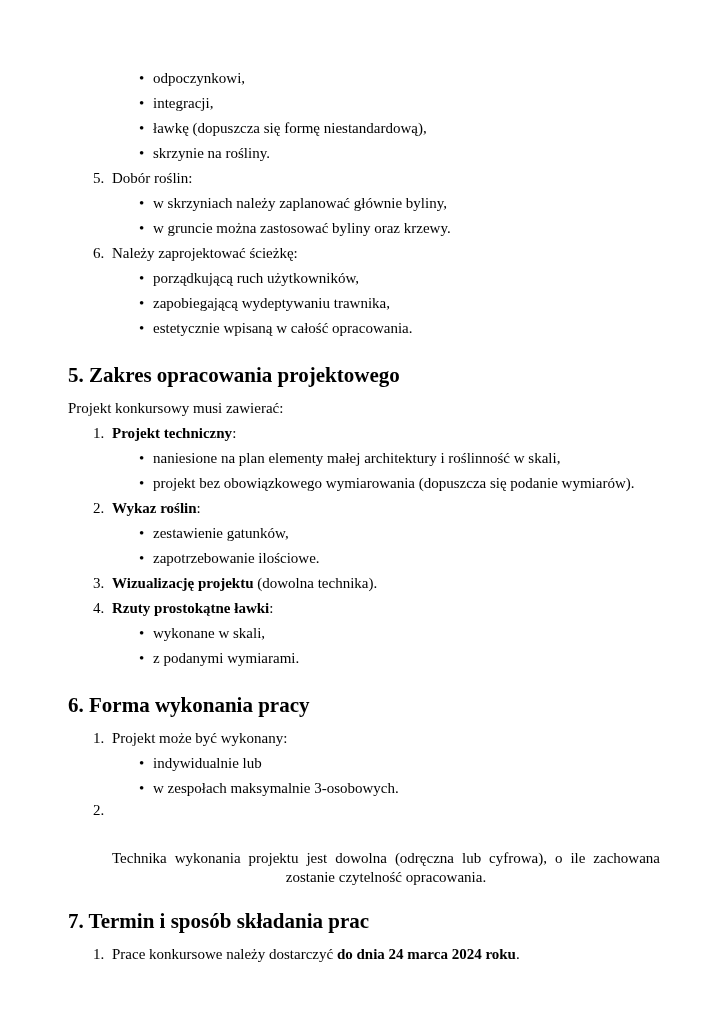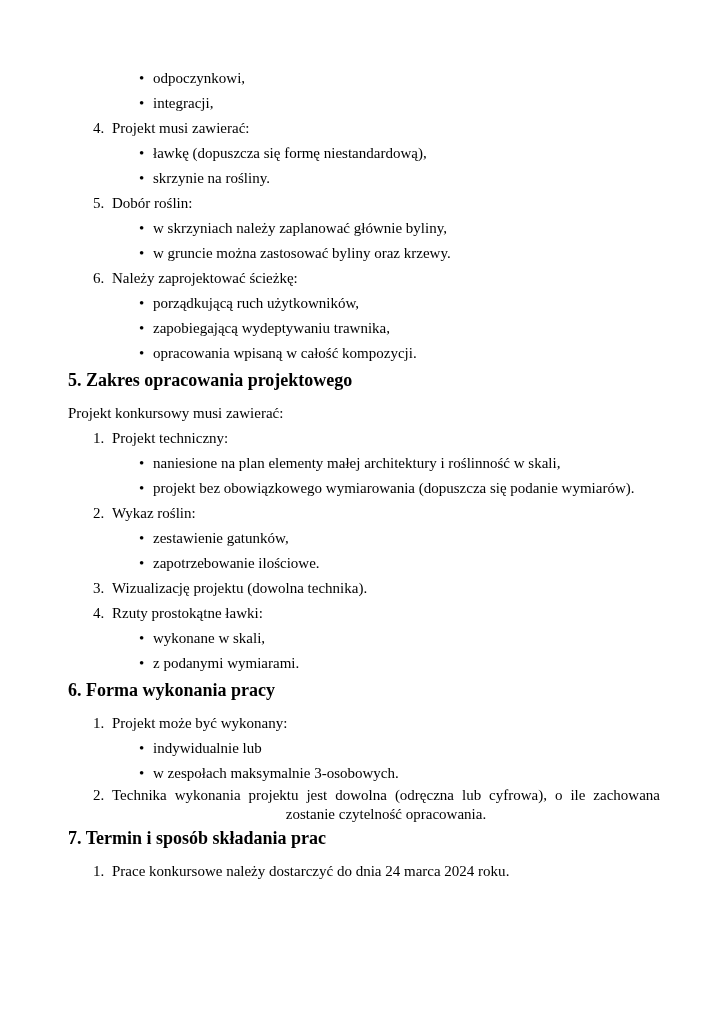--- a/index.html
+++ b/index.html
@@ -17,62 +17,61 @@
     padding: 66px 64px 0 68px;
   }
   .line { line-height: 25px; white-space: nowrap; }
   
   .num-item { padding-left: 25px; }
   .num-item .num { display: inline-block; width: 19px; }
   
   .bullet-item { padding-left: 71px; }
   .bullet-item .bullet { display: inline-block; width: 14px; }
   .heading {
-    font-size: 18px;
+    font-size: 21px;
     font-weight: bold;
     line-height: 29px;
-    margin: 0 0 6px 0;
+    margin: 20px 0 6px 0;
     white-space: nowrap;
   }
   .intro { line-height: 25px; white-space: nowrap; }
-  .b { font-weight: normal; }
+  .b { font-weight: bold; }
   
   .num-para {
     display: flex;
     padding-left: 25px;
     line-height: 19px;
   }
   .num-para .num { flex: 0 0 19px; }
-  .num-para .para-body { flex: 1 1 auto; }
+  .num-para .para-body { flex: 1 1 auto; margin-top: 48px; }
   .justify-line {
     text-align: justify;
     text-align-last: justify;
   }
   .plain-line { text-align: center; white-space: nowrap; }
 </style>
 </head>
 <body>
 
 <div class="page">
 
   <div class="line bullet-item"><span class="bullet">•</span><span>odpoczynkowi,</span></div>
   <div class="line bullet-item"><span class="bullet">•</span><span>integracji,</span></div>
 
-  <div class="line num-item"><span class="num">4.</span><span>Projekt musi zawierać:</span></div>
   <div class="line bullet-item"><span class="bullet">•</span><span>ławkę (dopuszcza się formę niestandardową),</span></div>
   <div class="line bullet-item"><span class="bullet">•</span><span>skrzynie na rośliny.</span></div>
 
   <div class="line num-item"><span class="num">5.</span><span>Dobór roślin:</span></div>
   <div class="line bullet-item"><span class="bullet">•</span><span>w skrzyniach należy zaplanować głównie byliny,</span></div>
   <div class="line bullet-item"><span class="bullet">•</span><span>w gruncie można zastosować byliny oraz krzewy.</span></div>
 
   <div class="line num-item"><span class="num">6.</span><span>Należy zaprojektować ścieżkę:</span></div>
   <div class="line bullet-item"><span class="bullet">•</span><span>porządkującą ruch użytkowników,</span></div>
   <div class="line bullet-item"><span class="bullet">•</span><span>zapobiegającą wydeptywaniu trawnika,</span></div>
-  <div class="line bullet-item"><span class="bullet">•</span><span>opracowania wpisaną w całość kompozycji.</span></div>
+  <div class="line bullet-item"><span class="bullet">•</span><span>estetycznie wpisaną w całość opracowania.</span></div>
 
   <div class="heading">5. Zakres opracowania projektowego</div>
   <div class="intro">Projekt konkursowy musi zawierać:</div>
 
   <div class="line num-item"><span class="num">1.</span><span class="b">Projekt techniczny</span><span>:</span></div>
   <div class="line bullet-item"><span class="bullet">•</span><span>naniesione na plan elementy małej architektury i roślinność w skali,</span></div>
   <div class="line bullet-item"><span class="bullet">•</span><span>projekt bez obowiązkowego wymiarowania (dopuszcza się podanie wymiarów).</span></div>
 
   <div class="line num-item"><span class="num">2.</span><span class="b">Wykaz roślin</span><span>:</span></div>
   <div class="line bullet-item"><span class="bullet">•</span><span>zestawienie gatunków,</span></div>

